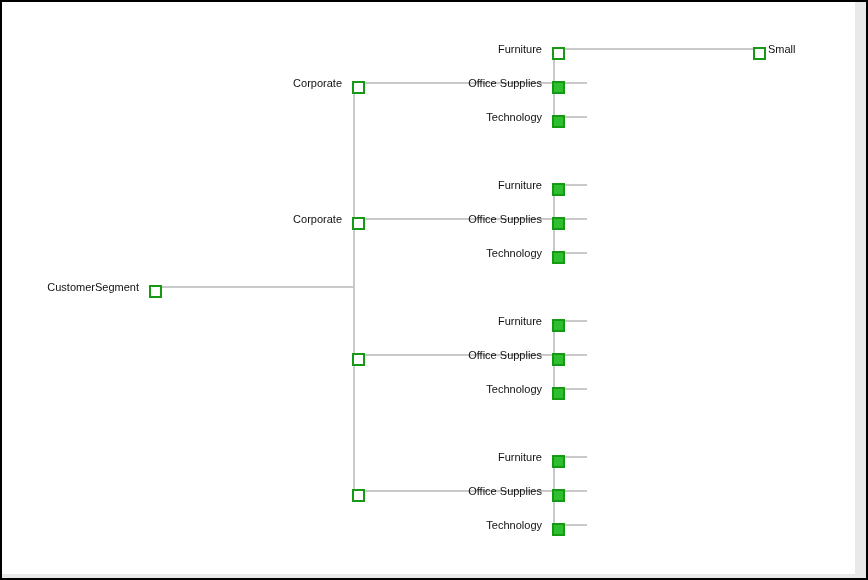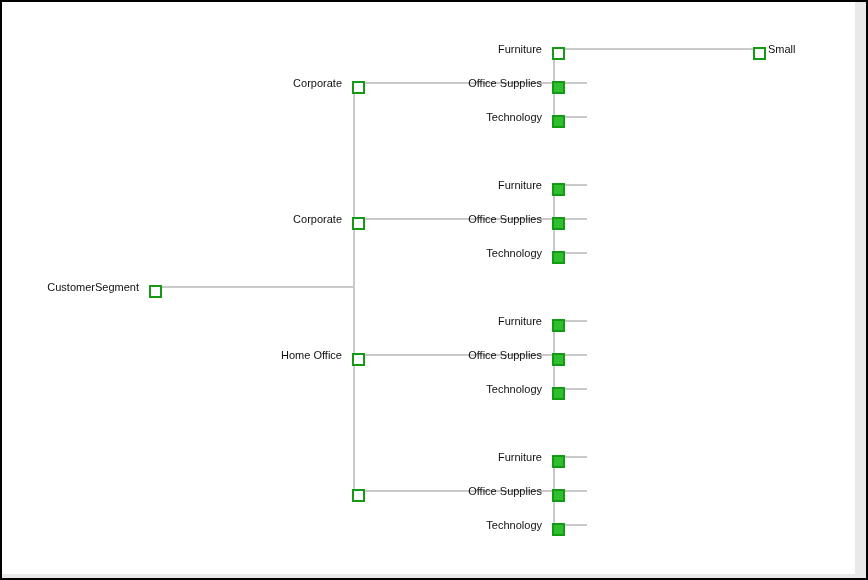--- a/index.html
+++ b/index.html
@@ -109,21 +109,20 @@
       <div class="node-label left" style="color: rgb(17, 17, 17); left: 380px; top: 107px;">Technology</div>
       <div class="node-square" style="left: 350px; top: 215px; border-color: rgb(22, 154, 22); background: rgb(255, 255, 255);"></div>
       <div class="node-label left" style="color: rgb(17, 17, 17); left: 180px; top: 209px;">Corporate</div>
       <div class="node-square collapsed" style="left: 550px; top: 181px; border-color: rgb(22, 154, 22); background: rgb(46, 190, 46);"></div>
       <div class="node-label left" style="color: rgb(17, 17, 17); left: 380px; top: 175px;">Furniture</div>
       <div class="node-square collapsed" style="left: 550px; top: 215px; border-color: rgb(22, 154, 22); background: rgb(46, 190, 46);"></div>
       <div class="node-label left" style="color: rgb(17, 17, 17); left: 380px; top: 209px;">Office Supplies</div>
       <div class="node-square collapsed" style="left: 550px; top: 249px; border-color: rgb(22, 154, 22); background: rgb(46, 190, 46);"></div>
       <div class="node-label left" style="color: rgb(17, 17, 17); left: 380px; top: 243px;">Technology</div>
       <div class="node-square" style="left: 350px; top: 351px; border-color: rgb(22, 154, 22); background: rgb(255, 255, 255);"></div>
-      <div class="node-label left" style="color: rgb(17, 17, 17); left: 180px; top: 345px;">Home Office</div>
       <div class="node-square collapsed" style="left: 550px; top: 317px; border-color: rgb(22, 154, 22); background: rgb(46, 190, 46);"></div>
       <div class="node-label left" style="color: rgb(17, 17, 17); left: 380px; top: 311px;">Furniture</div>
       <div class="node-square collapsed" style="left: 550px; top: 351px; border-color: rgb(22, 154, 22); background: rgb(46, 190, 46);"></div>
       <div class="node-label left" style="color: rgb(17, 17, 17); left: 380px; top: 345px;">Office Supplies</div>
       <div class="node-square collapsed" style="left: 550px; top: 385px; border-color: rgb(22, 154, 22); background: rgb(46, 190, 46);"></div>
       <div class="node-label left" style="color: rgb(17, 17, 17); left: 380px; top: 379px;">Technology</div>
       <div class="node-square" style="left: 350px; top: 487px; border-color: rgb(22, 154, 22); background: rgb(255, 255, 255);"></div>
       <div class="node-square collapsed" style="left: 550px; top: 453px; border-color: rgb(22, 154, 22); background: rgb(46, 190, 46);"></div>
       <div class="node-label left" style="color: rgb(17, 17, 17); left: 380px; top: 447px;">Furniture</div>
       <div class="node-square collapsed" style="left: 550px; top: 487px; border-color: rgb(22, 154, 22); background: rgb(46, 190, 46);"></div>

